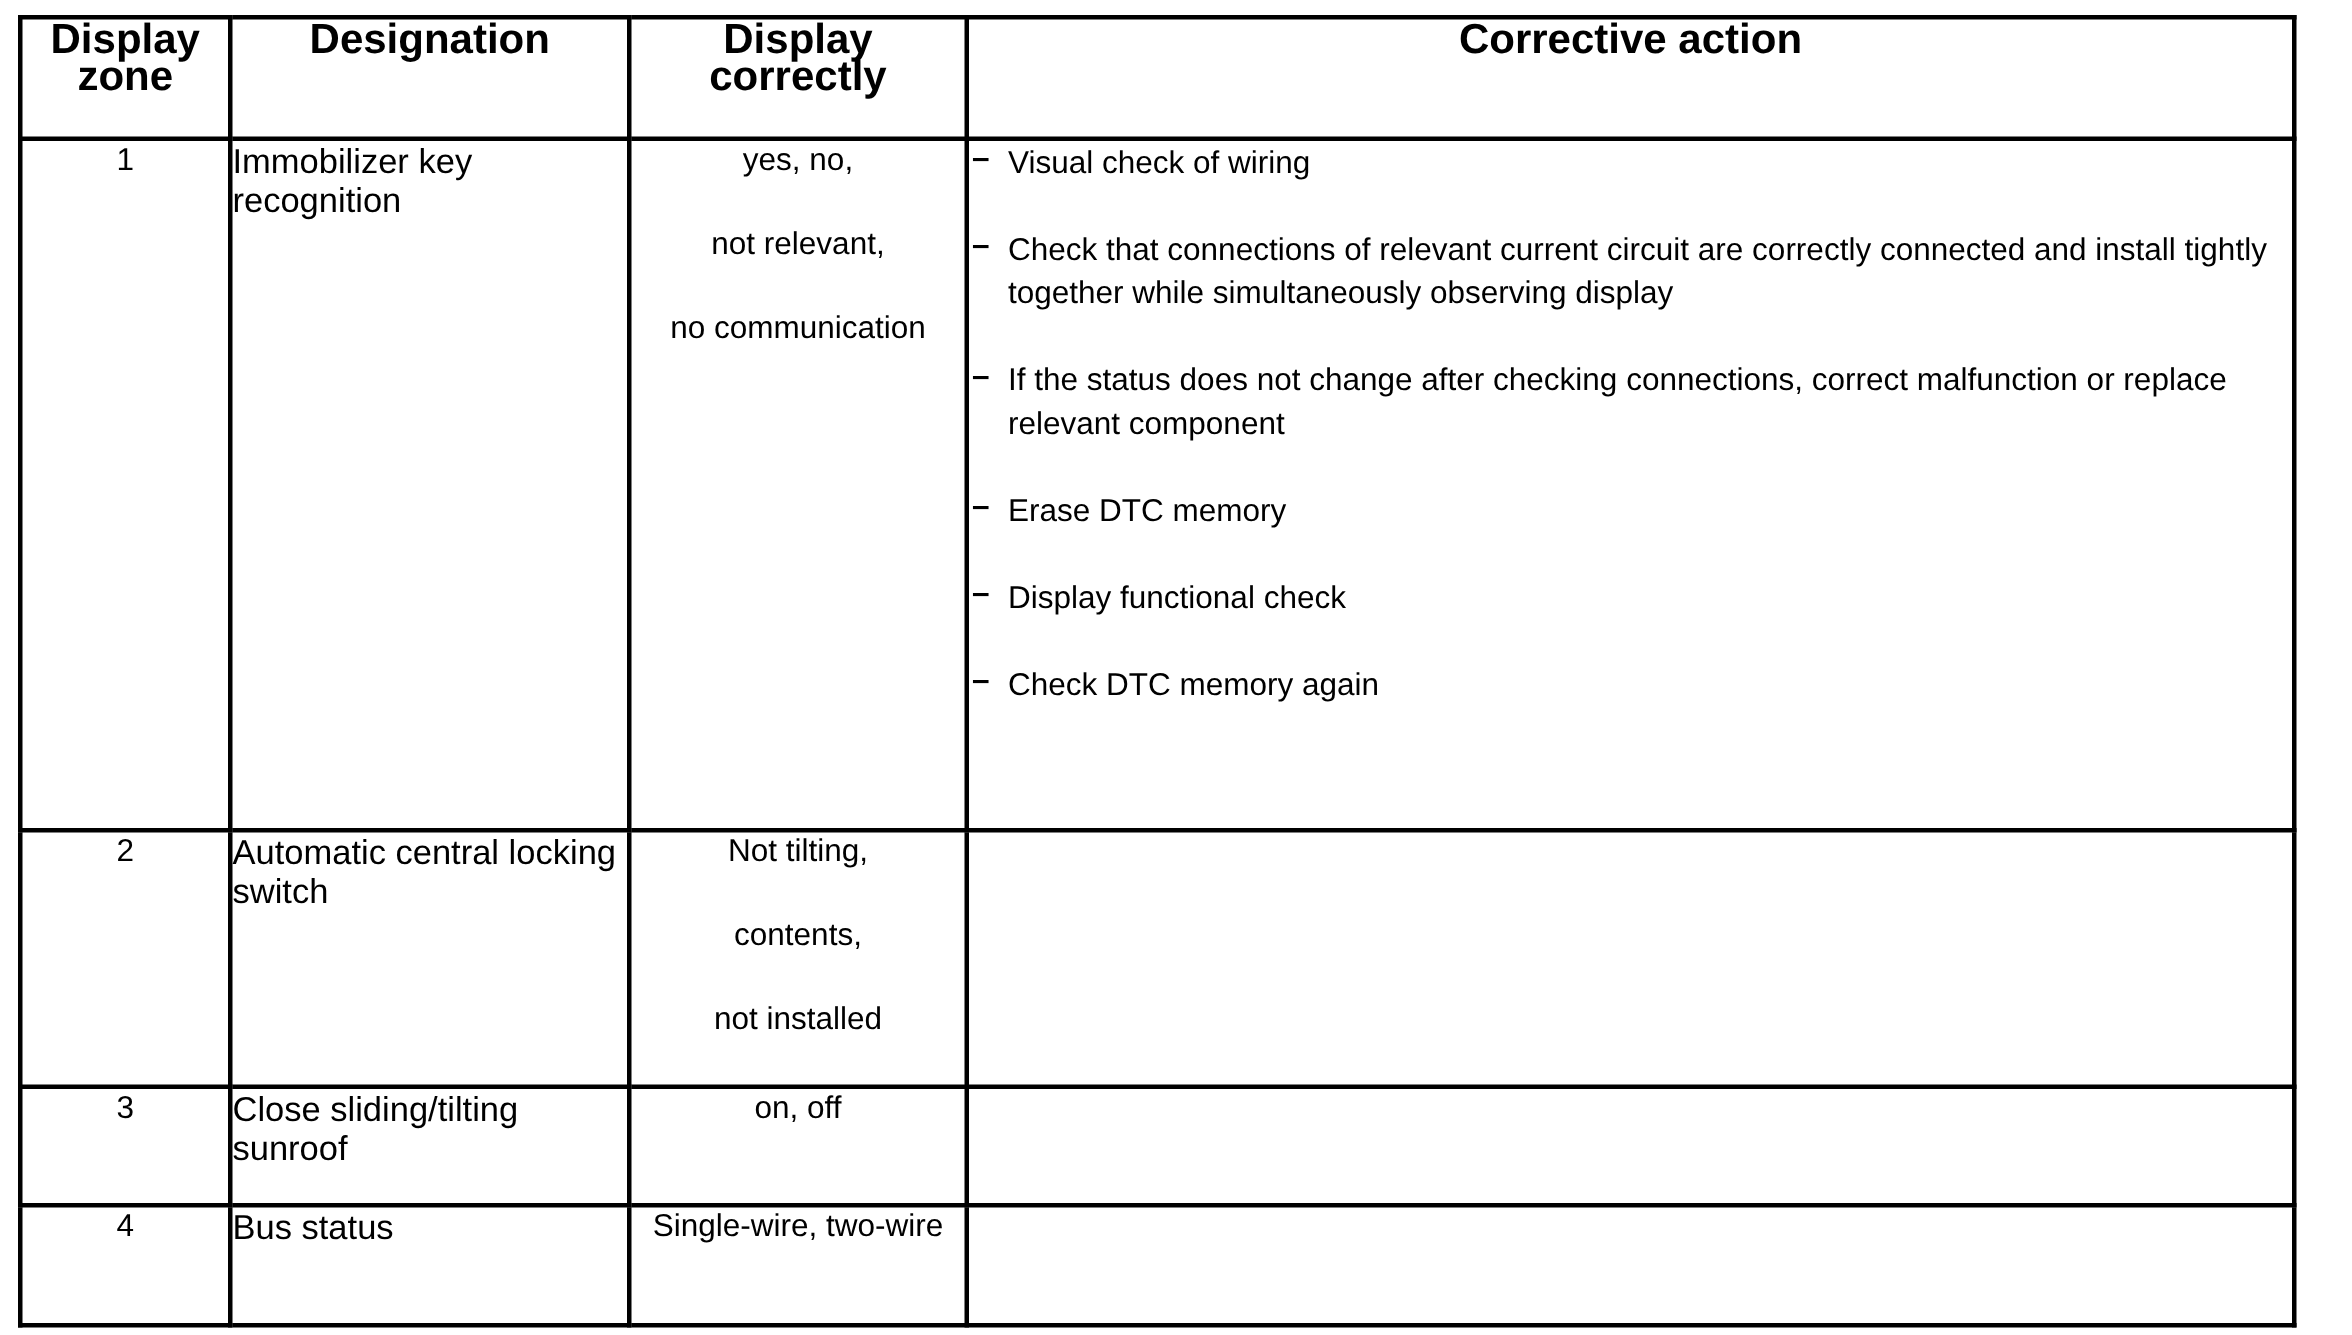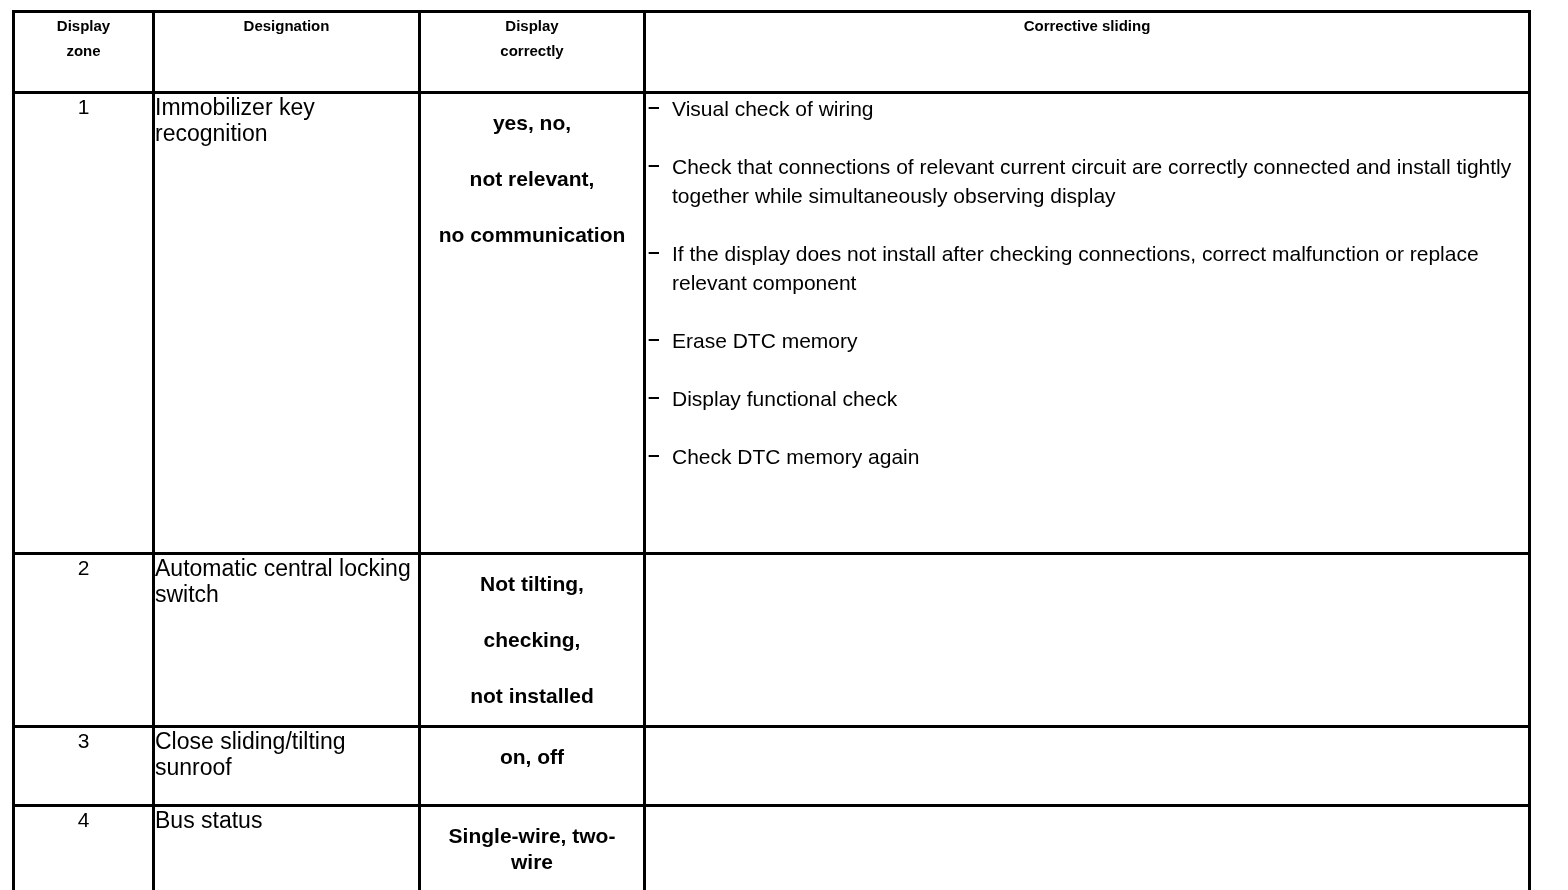--- a/index.html
+++ b/index.html
@@ -45,21 +45,21 @@
   col.c-desig     { width: 266px; }
   col.c-contents  { width: 225px; }
   col.c-action    { width: 885px; }
 
   
   .hdr-cell {
     height: 78px;
     text-align: center;
     vertical-align: top;
     font-weight: bold;
-    font-size: 15px;
+    font-size: 28px;
     line-height: 25px;
     padding-top: 11px;
   }
 
   
   .cell-zone {
     text-align: center;
     font-size: 21px;
     line-height: 26px;
     padding-top: 10px;
@@ -79,22 +79,21 @@
   .cell-action {
     text-align: left;
     font-size: 21px;
     padding: 8px 12px 8px 16px;
   }
 
   
   .contents-list {
     list-style: none;
     margin: 0;
-    padding: 16px;
-    font-weight: bold;
+    padding: 0;
   }
   .contents-list li {
     margin: 0 0 30px 0;
   }
   .contents-list li:last-child { margin-bottom: 0; }
 
   .contents-tight li { margin-bottom: 0; }
 
   
   ul.action-list {
@@ -145,21 +144,21 @@
           <div>zone</div>
         </th>
         <th class="hdr-cell">
           <div>Designation</div>
         </th>
         <th class="hdr-cell">
           <div>Display</div>
           <div>correctly</div>
         </th>
         <th class="hdr-cell">
-          <div>Corrective sliding</div>
+          <div>Corrective action</div>
         </th>
       </tr>
     </thead>
 
     <tbody>
 
       <tr>
         <td class="cell-zone row1-zone">
           <span>1</span>
         </td>
@@ -178,21 +177,21 @@
             <li>
               <span class="dash">–</span>
               <span>Visual check of wiring</span>
             </li>
             <li>
               <span class="dash">–</span>
               <span>Check that connections of relevant current circuit are correctly connected and install tightly together while simultaneously observing display</span>
             </li>
             <li>
               <span class="dash">–</span>
-              <span>If the display does not install after checking connections, correct malfunction or replace relevant component</span>
+              <span>If the status does not change after checking connections, correct malfunction or replace relevant component</span>
             </li>
             <li>
               <span class="dash">–</span>
               <span>Erase DTC memory</span>
             </li>
             <li>
               <span class="dash">–</span>
               <span>Display functional check</span>
             </li>
             <li>
@@ -206,21 +205,21 @@
       <tr>
         <td class="cell-zone row2-zone">
           <span>2</span>
         </td>
         <td class="cell-desig">
           <span>Automatic central locking switch</span>
         </td>
         <td class="cell-contents">
           <ul class="contents-list">
             <li>Not tilting,</li>
-            <li>checking,</li>
+            <li>contents,</li>
             <li>not installed</li>
           </ul>
         </td>
         <td class="cell-action"></td>
       </tr>
 
       <tr>
         <td class="cell-zone row3-zone">
           <span>3</span>
         </td>

